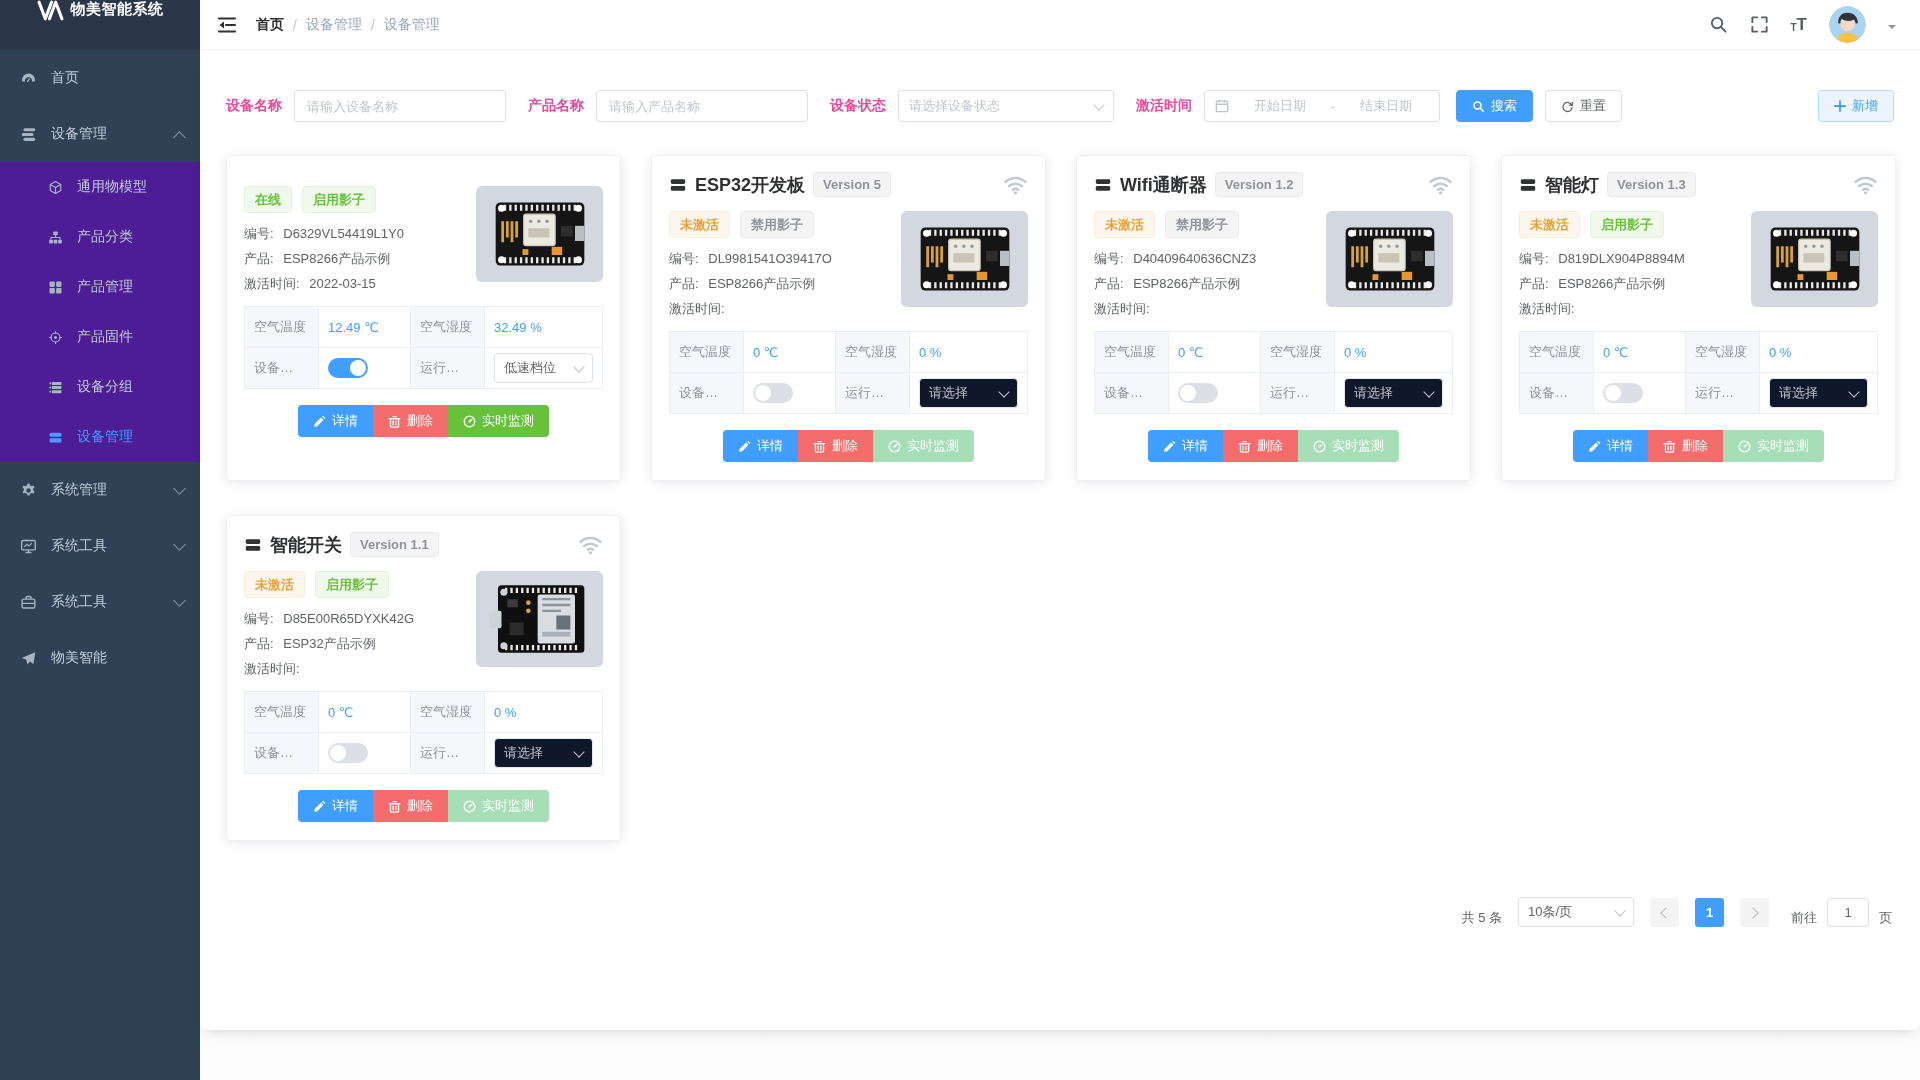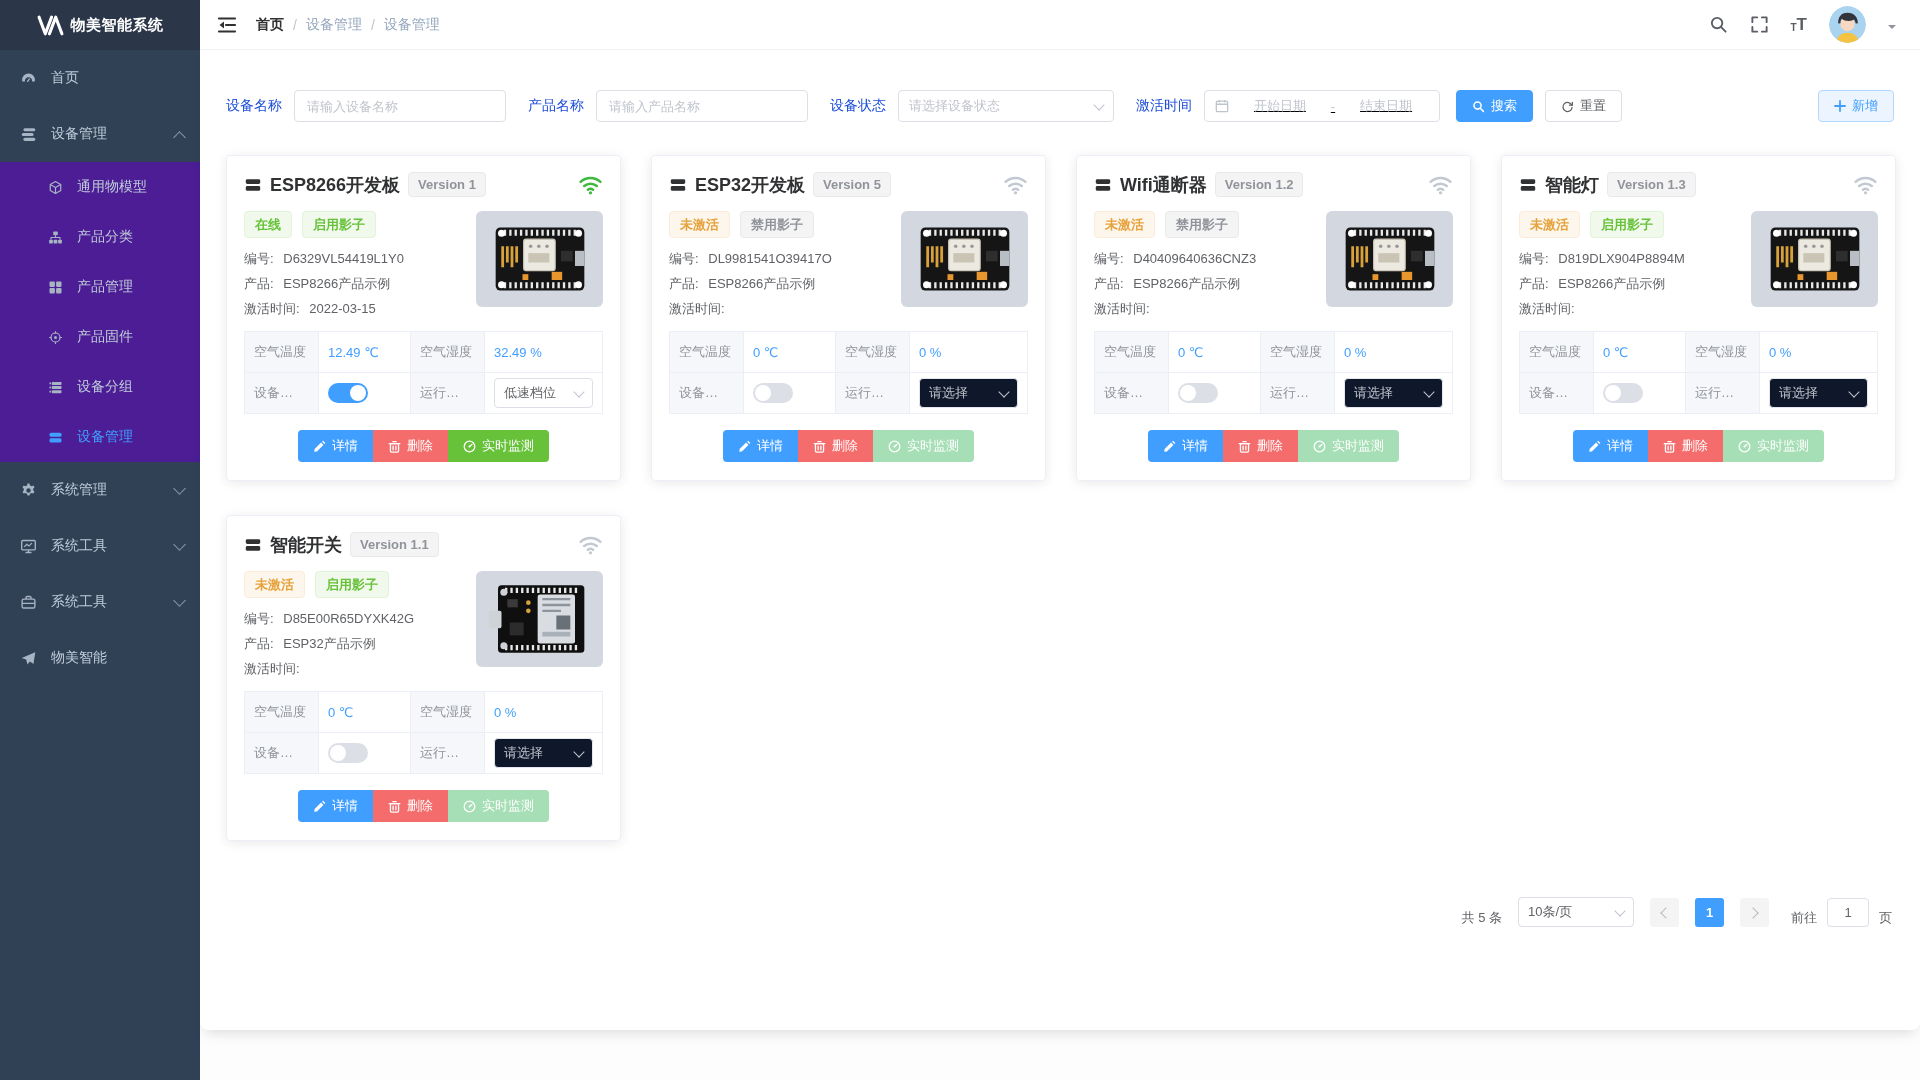--- a/index.html
+++ b/index.html
@@ -1,21 +1,21 @@
 <!DOCTYPE html>
 <html><head>
 <meta charset="utf-8">
 <style>
   * { margin:0; padding:0; box-sizing:border-box; }
   html,body { width:1920px; height:1080px; overflow:hidden; }
   body { display:flex; font-family:"Liberation Sans","DejaVu Sans",sans-serif; background:#fff; }
 
   
   .sidebar { width:200px; height:1080px; background:#304156; flex:0 0 200px; display:flex; flex-direction:column; }
-  .logo { height:50px; background:#2b3649; display:flex; align-items:center; justify-content:center; gap:7px; }
+  .logo { height:50px; background:#2b3649; display:flex; justify-content:center; gap:7px; }
   .logo-text { color:#fff; font-size:15px; font-weight:700; letter-spacing:.5px; }
   .menu-item { height:56px; display:flex; align-items:center; padding:0 16px 0 20px; color:#bfcbd9; font-size:14px; cursor:pointer; position:relative; }
   .menu-item .mi { width:17px; height:17px; margin-right:14px; flex:0 0 17px; color:#a7b4c3; }
   .menu-item .chev-s { margin-left:auto; width:9px; height:9px; border-right:1.6px solid #8a99ab; border-bottom:1.6px solid #8a99ab; transform:rotate(45deg); margin-top:-4px; }
   .menu-item .chev-s.up { transform:rotate(-135deg); margin-top:6px; }
   .submenu { background:#4c1d95;text-align:center; }
   .submenu .menu-item { height:50px; padding-left:48px; }
   .submenu .menu-item .mi { width:15px; height:15px; flex:0 0 15px; }
   .menu-item.active { color:#409EFF; }
   .menu-item.active .mi { color:#409EFF; }
@@ -33,28 +33,28 @@
   .font-size-ico { color:#5a5e66; cursor:pointer; display:flex; align-items:flex-end; font-weight:600; }
   .font-size-ico::before { content:"T"; font-size:10px; line-height:1; }
   .font-size-ico::after { content:"T"; font-size:17px; line-height:1; }
   .avatar { width:37px; height:37px; border-radius:50%; overflow:hidden; cursor:pointer; }
   .caret-down { width:0; height:0; border:4.5px solid transparent; border-top-color:#909399; margin-top:8px; cursor:pointer; }
 
   .panel { background:#fff; height:980px; border-radius:0 0 8px 8px; box-shadow:0 8px 14px -6px rgba(0,0,0,.15); overflow:hidden; }
 
   
   .filter-bar { display:flex; align-items:center; padding:40px 26px 0 26px; }
-  .f-label { font-size:14px; font-weight:400; color:#1d4ed8; margin-right:12px; white-space:nowrap; }
+  .f-label { font-size:14px; font-weight:700; color:#ec4899; margin-right:12px; white-space:nowrap; }
   .f-input { height:32px; border:1px solid #dcdfe6; border-radius:4px; padding:0 12px; font-size:13px; color:#606266; outline:none; font-family:inherit; }
   .f-input::placeholder { color:#c0c4cc; }
   .sel-box { height:32px; border:1px solid #dcdfe6; border-radius:4px; padding:0 10px; display:flex; align-items:center; justify-content:space-between; background:#fff; cursor:pointer; }
   .sel-box .ph { font-size:13px; color:#c0c4cc; }
   .chev-g { width:8px; height:8px; border-right:1.4px solid #c0c4cc; border-bottom:1.4px solid #c0c4cc; transform:rotate(45deg); margin-top:-3px; }
   .gap { width:22px; flex:0 0 22px; }
-  .date-box { height:32px; width:236px; border:1px solid #dcdfe6; border-radius:4px; display:flex; align-items:center; padding:0 10px; gap:8px; background:#fff; cursor:pointer;text-decoration:underline; }
+  .date-box { height:32px; width:236px; border:1px solid #dcdfe6; border-radius:4px; display:flex; align-items:center; padding:0 10px; gap:8px; background:#fff; cursor:pointer; }
   .date-box .ph { font-size:13px; color:#c0c4cc; }
   .btn { height:32px; border-radius:4px; border:1px solid transparent; display:inline-flex; align-items:center; justify-content:center; gap:6px; font-size:13px; cursor:pointer; font-family:inherit; padding:0 15px; }
   .btn-primary { background:#409EFF; border-color:#409EFF; color:#fff; }
   .btn-plain { background:#fff; border-color:#dcdfe6; color:#606266; }
   .btn-add { background:#ecf5ff; border-color:#b3d8ff; color:#409EFF; margin-left:auto; }
 
   
   .device-grid { display:grid; grid-template-columns:repeat(4,1fr); gap:34px 30px; padding:33px 24px 0 26px; }
   .device-card { background:#fff; border:1px solid #eceff5; border-radius:4px; box-shadow:0 2px 12px rgba(0,0,0,.09); padding:16px 17px 18px; }
   .card-head { display:flex; align-items:center; }
@@ -304,34 +304,20 @@
       <button class="btn btn-add">
         <svg width="12" height="12" viewBox="0 0 12 12">
             <path d="M6 1v10M1 6h10" stroke="#409EFF" stroke-width="1.8" stroke-linecap="round"></path>
           </svg>
         <span>新增</span>
       </button>
     </div>
 
     <div class="device-grid">
   <div class="device-card online">
-    <div class="card-head">
-      <svg class="server-ico" viewBox="0 0 20 20">
-              <rect x="2" y="3.5" width="16" height="5.4" rx="1.6" fill="currentColor"></rect>
-              <rect x="2" y="11.1" width="16" height="5.4" rx="1.6" fill="currentColor"></rect>
-            </svg>
-      <span class="card-title">ESP8266开发板</span>
-      <span class="version-tag">Version 1</span>
-      <svg class="wifi-ico" viewBox="0 0 24 19">
-        <path d="M2.5 6.5a14 14 0 0 1 19 0" fill="none" stroke="currentColor" stroke-width="2.4" stroke-linecap="round"></path>
-        <path d="M6 10.5a9 9 0 0 1 12 0" fill="none" stroke="currentColor" stroke-width="2.4" stroke-linecap="round"></path>
-        <path d="M9.5 14a4.5 4.5 0 0 1 5 0" fill="none" stroke="currentColor" stroke-width="2.4" stroke-linecap="round"></path>
-        <circle cx="12" cy="17" r="1.6" fill="currentColor"></circle>
-      </svg>
-    </div>
     <div class="card-body">
       <div class="card-left">
         <div class="tag-row">
           <span class="tag tag-success">在线</span>
           <span class="tag tag-success">启用影子</span>
         </div>
         <div class="info-line">
           <span class="lab">编号:</span>
           <span>D6329VL54419L1Y0</span>
         </div>

